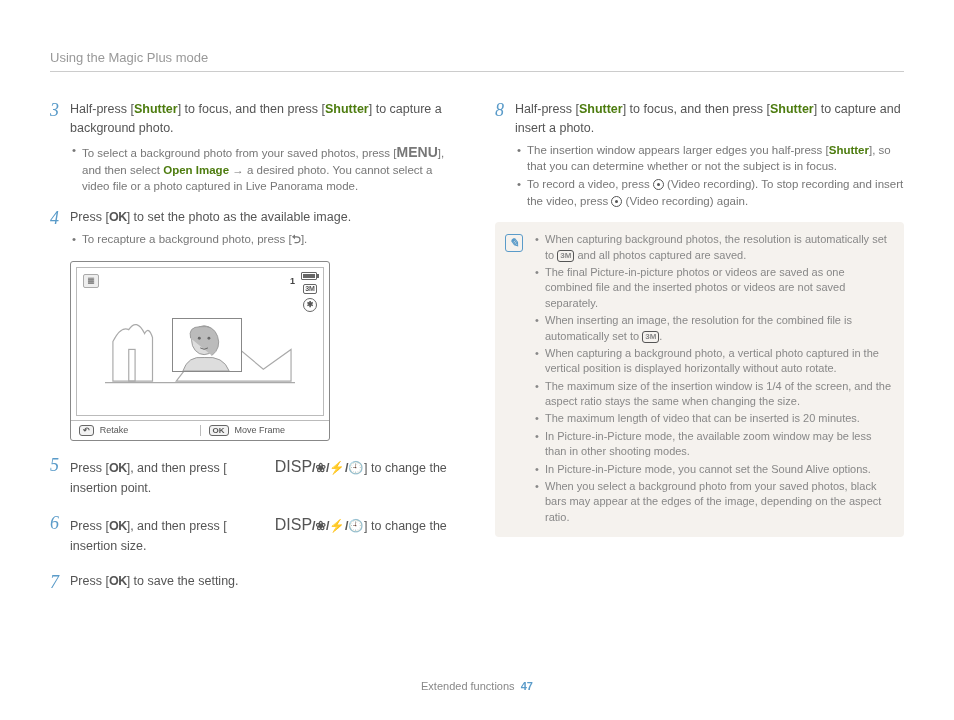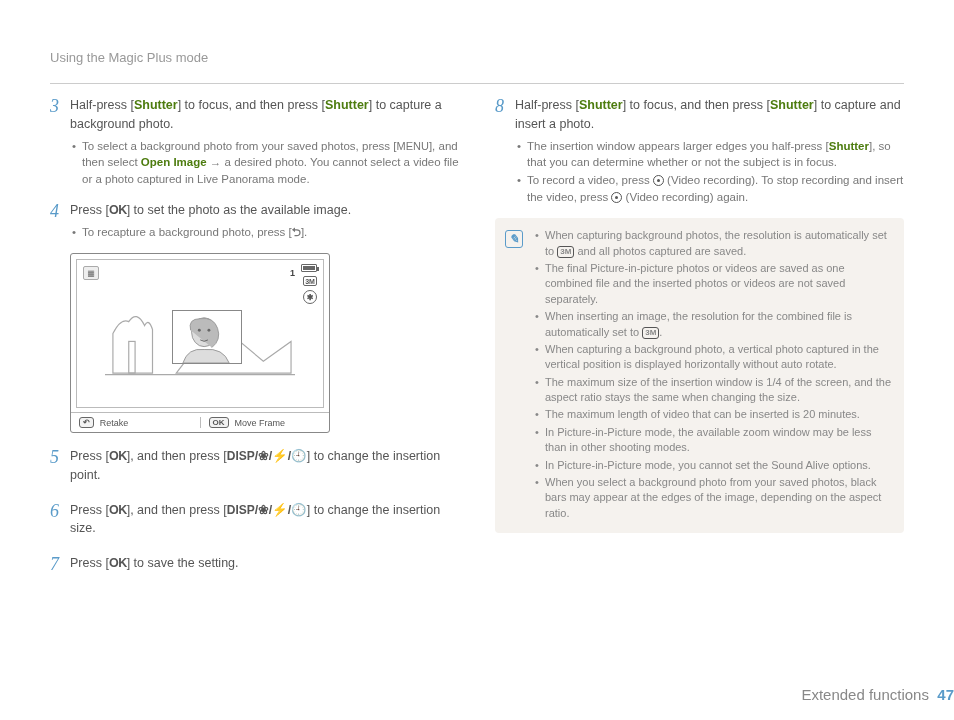--- a/index.html
+++ b/index.html
@@ -9,22 +9,22 @@
     background: #fff;
     color: #555;
     padding: 50px 50px 20px 50px;
     position: relative;
   }
   .header {
     font-size: 13px;
     color: #999;
     font-weight: 300;
     border-bottom: 1px solid #ccc;
-    padding-bottom: 18px;
-    margin-bottom: 12px;
+    padding-bottom: 6px;
+    margin-bottom: 28px;
   }
   .columns {
     display: flex;
     gap: 36px;
   }
   .col { flex: 1; }
   .step {
     display: flex;
     margin-bottom: 12px;
   }
@@ -48,22 +48,22 @@
     position: relative; 
     padding-left: 12px; 
     line-height: 1.45;
     margin-bottom: 1px;
   }
   .sub-bullets li::before {
     content: "•"; position: absolute; left: 2px; top: 0; color: #777;
   }
   b { font-weight: bold; color: #4d7c0f; }
   .ok { font-weight: bold; letter-spacing: -0.5px; }
-  .disp { font-weight: bold; font-size: 12px; }
-  .menu { font-weight: normal; font-size: 11px; }
+  .disp { font-weight: normal; font-size: 16px; margin-left: 48px; }
+  .menu { font-weight: bold; font-size: 14px; }
   .badge {
     display: inline-block;
     border: 1px solid #555;
     border-radius: 3px;
     font-size: 8px;
     font-weight: bold;
     padding: 0 2px;
     line-height: 10px;
     vertical-align: 1px;
   }
@@ -110,22 +110,22 @@
     width:18px; height:18px; border:1.5px solid #5a9bc9; border-radius:3px;
     color:#5a9bc9; display:flex; align-items:center; justify-content:center;
     flex-shrink:0; font-size:12px; font-style:italic; font-weight:bold;
     margin-top:2px;
   }
   .note-bullets { list-style:none; }
   .note-bullets li { position:relative; padding-left:12px; line-height:1.4; margin-bottom:2px; }
   .note-bullets li::before { content:"•"; position:absolute; left:2px; top:0; }
 
   .footer {
-    position:absolute; bottom:17px; left:0; right:0; text-align:right;
-    font-size:15px; color:#888;
+    position:absolute; bottom:28px; left:0; right:0; text-align:center;
+    font-size:11px; color:#888;
   }
   .footer .pg { color:#5a9bc9; font-weight:bold; }
   .rec-icon {
     display:inline-block; width:11px; height:11px; border:1px solid #555; border-radius:50%;
     vertical-align:-2px; position:relative;
   }
   .rec-icon::after { content:""; position:absolute; inset:3px; background:#555; border-radius:50%; }
 </style>
 </head>
 <body>

